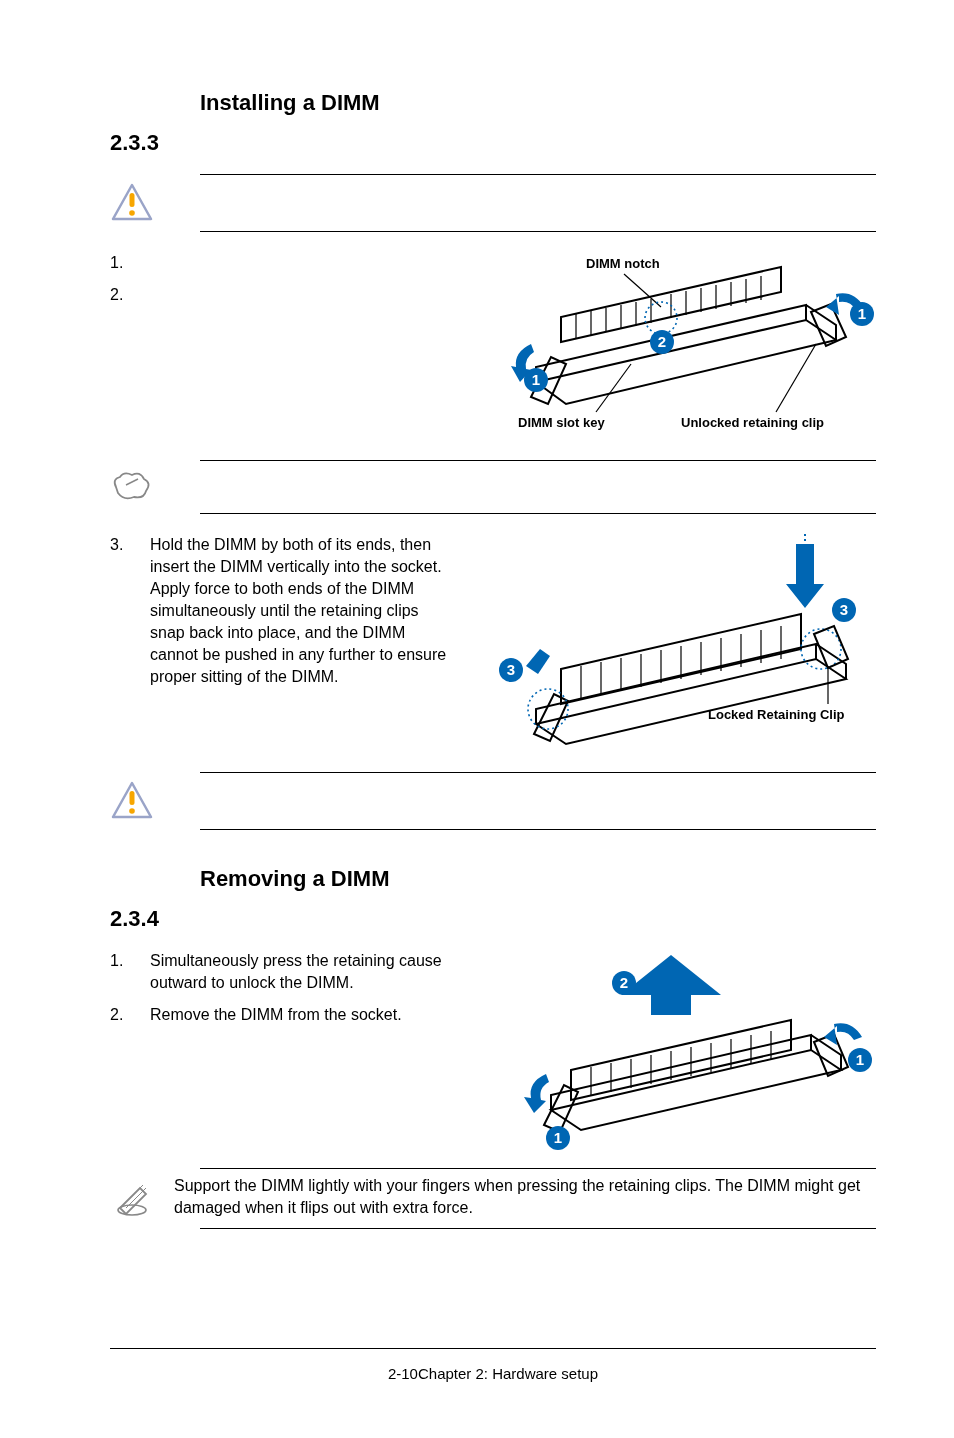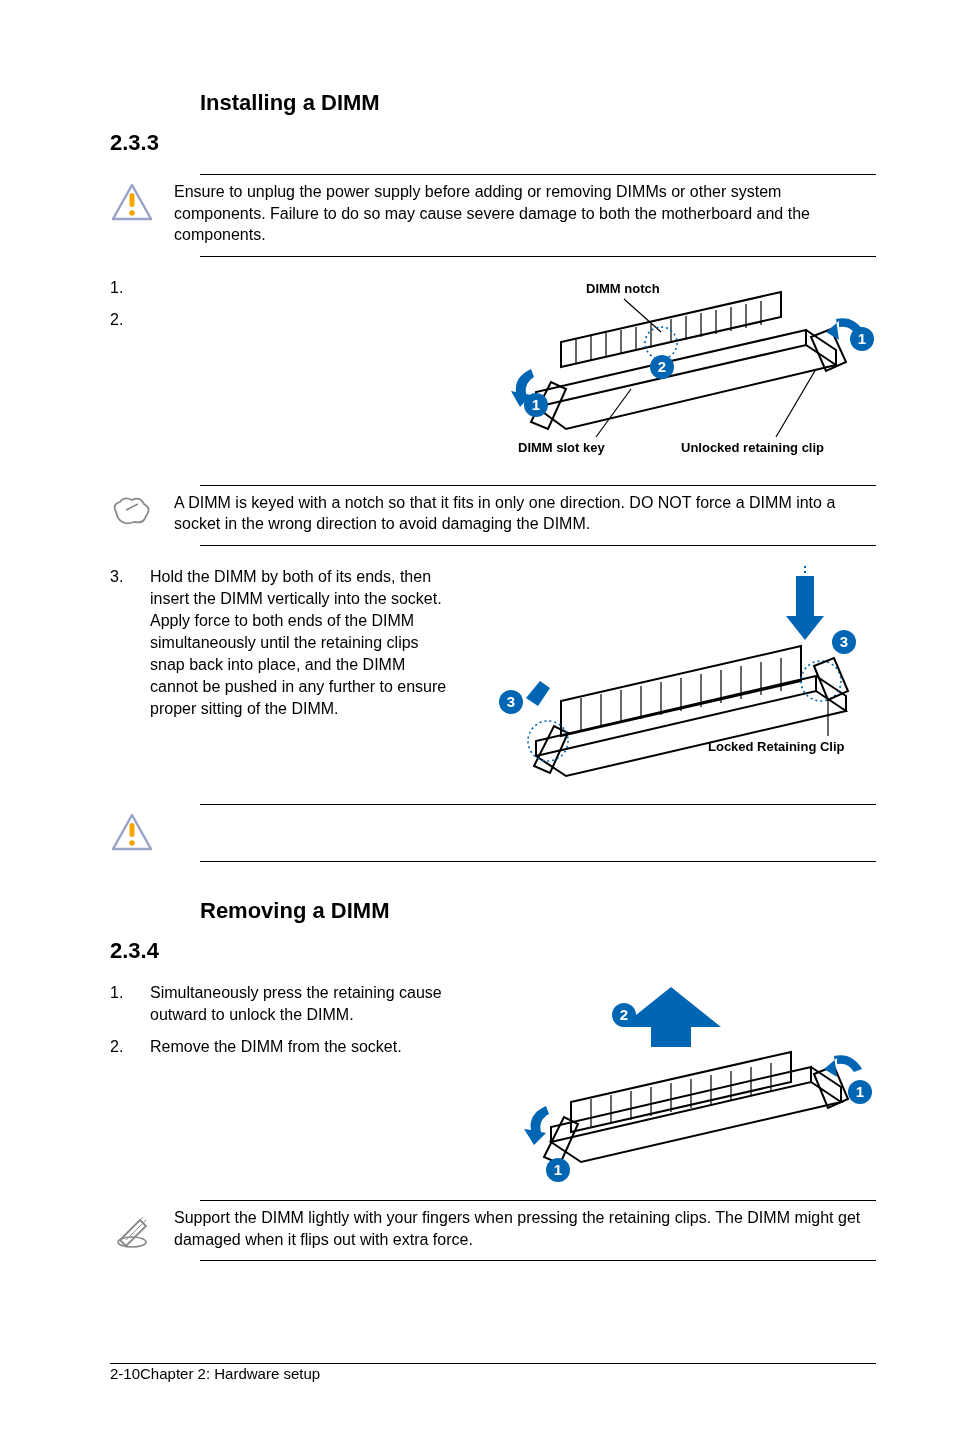--- a/index.html
+++ b/index.html
@@ -61,24 +61,24 @@
     margin-bottom: 10px;
   }
   .num-list .idx { width: 22px; flex-shrink: 0; }
   .num-list .body { flex: 1; }
   .footer {
     position: absolute;
     bottom: 56px;
     left: 110px;
     right: 78px;
     border-top: 1px solid #000;
-    padding-top: 1px;
+    padding-top: 16px;
     font-size: 15px;
     display: flex;
-    justify-content: flex-start;
+    justify-content: center;
   }
   svg { display: block; }
   .callout-circle { fill: #0066b3; }
   .callout-num { fill: #fff; font-weight: bold; font-size: 15px; text-anchor: middle; }
   .dimm-line { stroke: #000; stroke-width: 2; fill: none; }
   .dimm-thin { stroke: #000; stroke-width: 1.2; fill: none; }
   .fig-label { font-weight: bold; font-size: 13px; }
   .fig-label-sm { font-weight: bold; font-size: 13px; }
   .arrow-blue { fill: #0066b3; }
   .dash-blue { stroke: #0066b3; stroke-width: 1.6; stroke-dasharray: 2 3; fill: none; }
@@ -92,21 +92,20 @@
 </div>
 
 <div class="note-block">
   <div class="icon-cell">
     <svg width="42" height="38" viewBox="0 0 42 38">
       <polygon points="21,2 40,36 2,36" fill="none" stroke="#9aa4c8" stroke-width="2.5" stroke-linejoin="round"></polygon>
       <rect x="18.5" y="10" width="5" height="14" rx="2.5" fill="#f7a600"></rect>
       <circle cx="21" cy="30" r="2.8" fill="#f7a600"></circle>
     </svg>
   </div>
-  <div class="note-text">Ensure to unplug the power supply before adding or removing DIMMs or other system components. Failure to do so may cause severe damage to both the motherboard and the components.</div>
 </div>
 
 <div class="two-col">
   <div class="text-col">
     <ol class="num-list">
       <li>
         <span class="idx">1.</span>
       </li>
       <li>
         <span class="idx">2.</span>
@@ -162,21 +161,20 @@
   </div>
 </div>
 
 <div class="note-block">
   <div class="icon-cell">
     <svg width="44" height="34" viewBox="0 0 44 34">
       <path d="M6 18 Q2 10 10 8 Q14 2 22 6 Q30 2 34 10 Q42 14 36 22 Q34 30 24 28 Q14 32 8 24 Z" fill="none" stroke="#888" stroke-width="1.8"></path>
       <path d="M16 16 L28 10" stroke="#888" stroke-width="1.5"></path>
     </svg>
   </div>
-  <div class="note-text">A DIMM is keyed with a notch so that it fits in only one direction. DO NOT force a DIMM into a socket in the wrong direction to avoid damaging the DIMM.</div>
 </div>
 
 <div class="two-col">
   <div class="text-col">
     <ol class="num-list">
       <li>
         <span class="idx">3.</span>
         <span class="body">Hold the DIMM by both of its ends, then insert the DIMM vertically into the socket. Apply force to both ends of the DIMM simultaneously until the retaining clips snap back into place, and the DIMM cannot be pushed in any further to ensure proper sitting of the DIMM.</span>
       </li>
     </ol>

